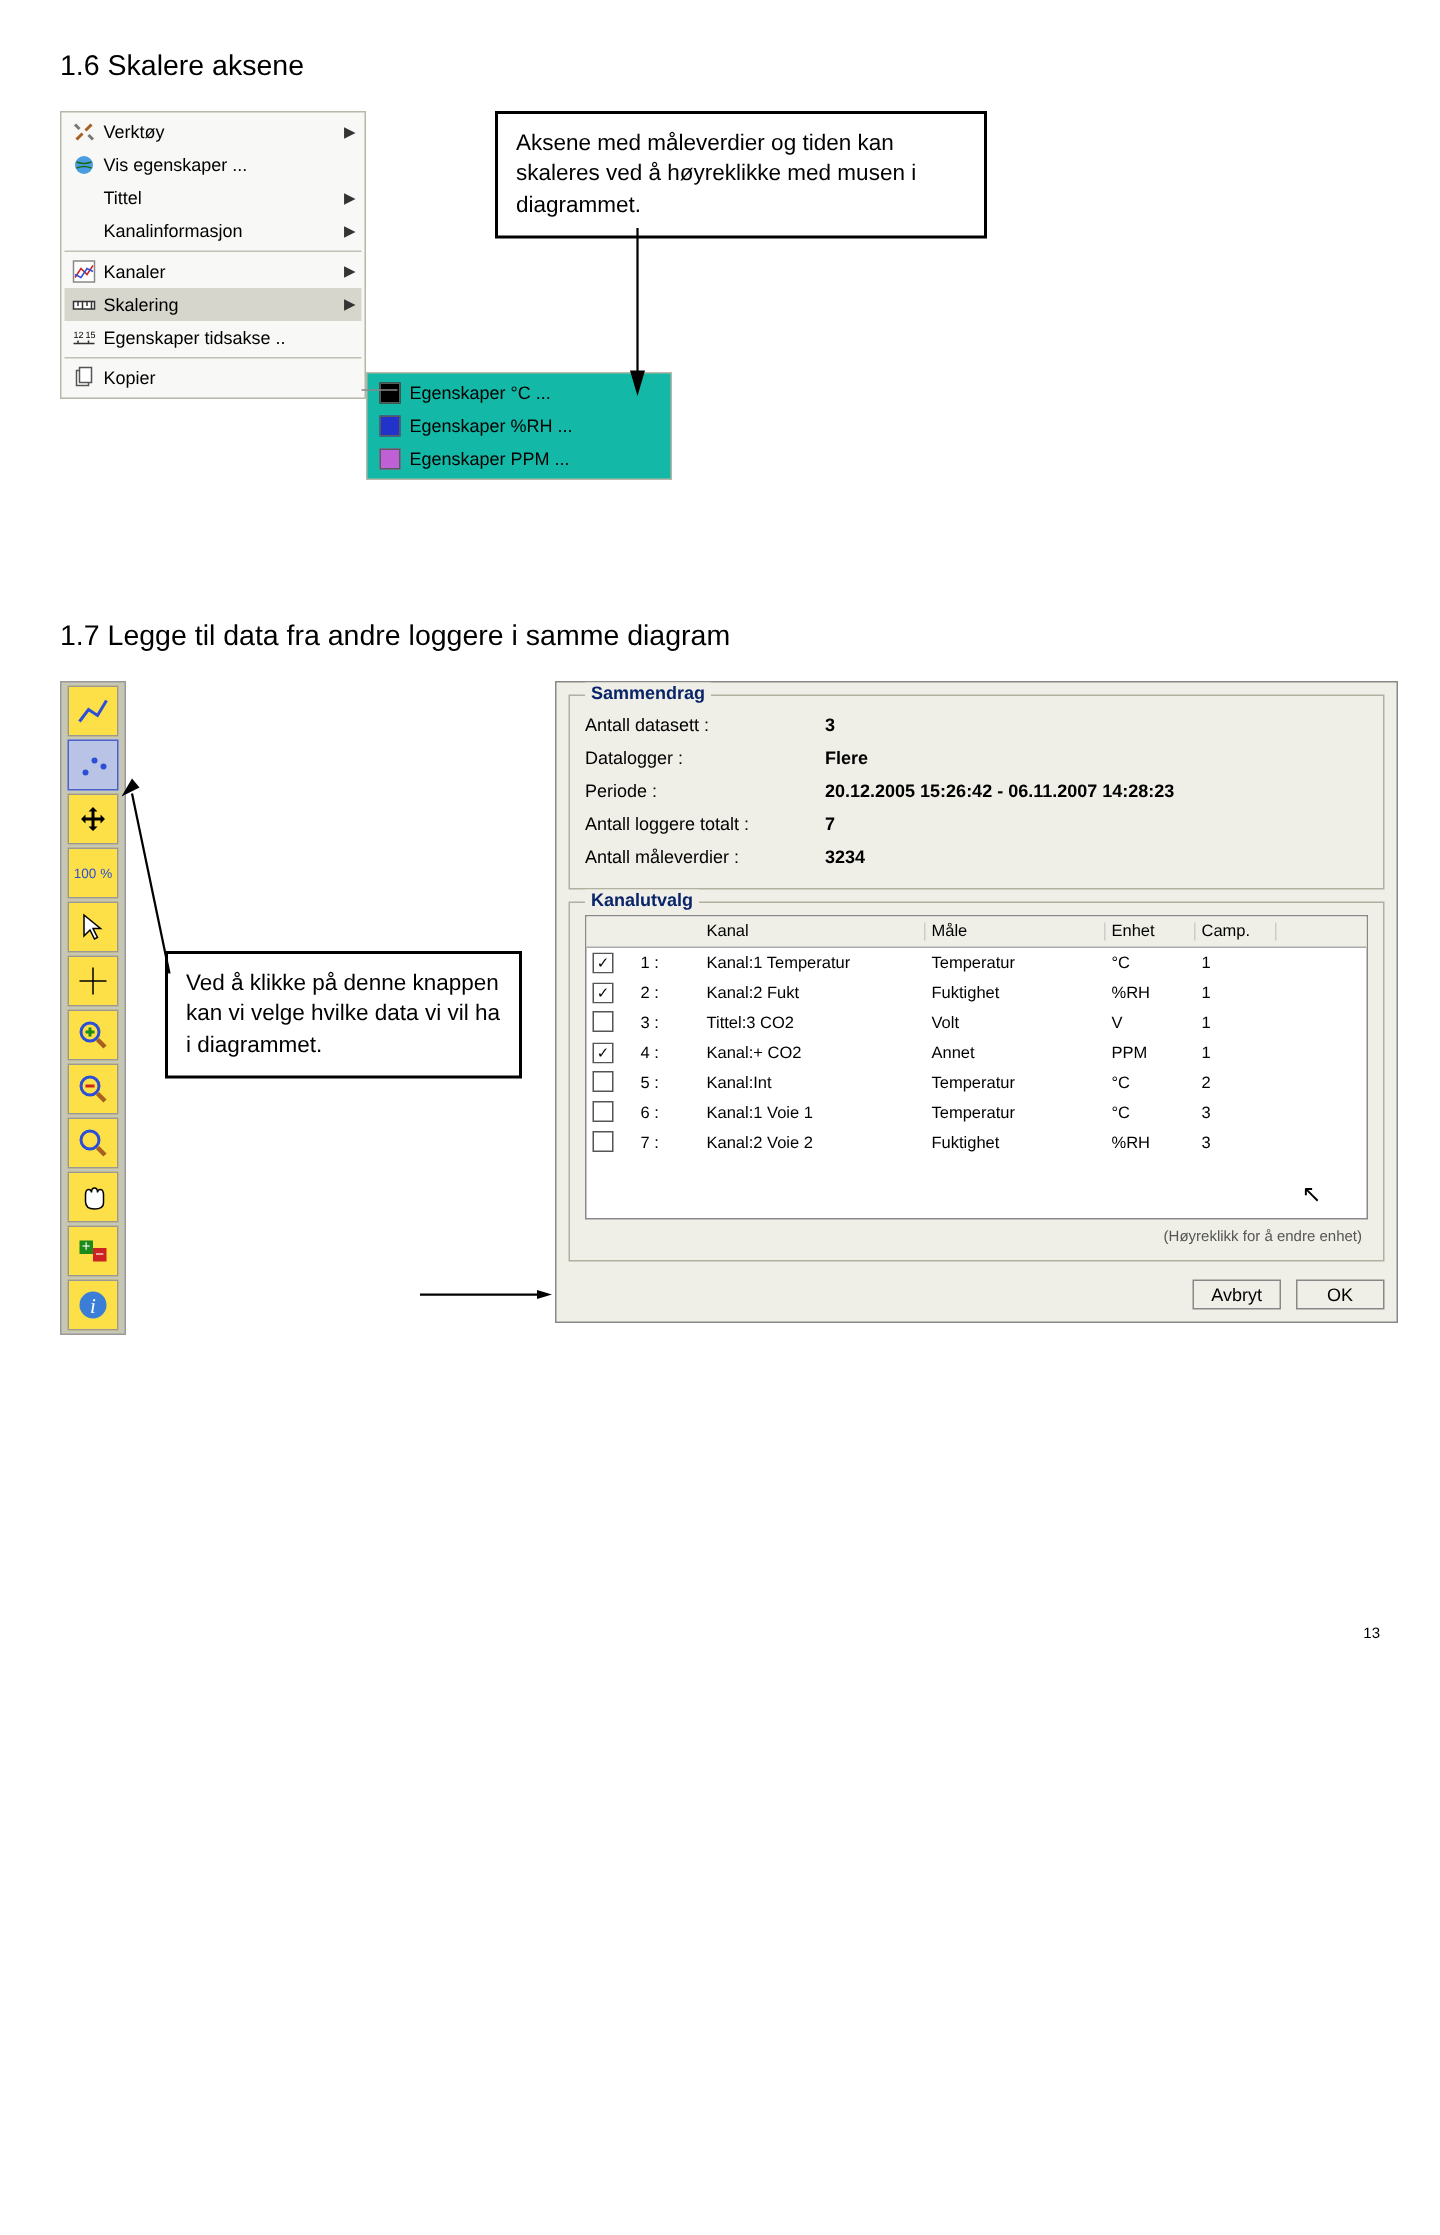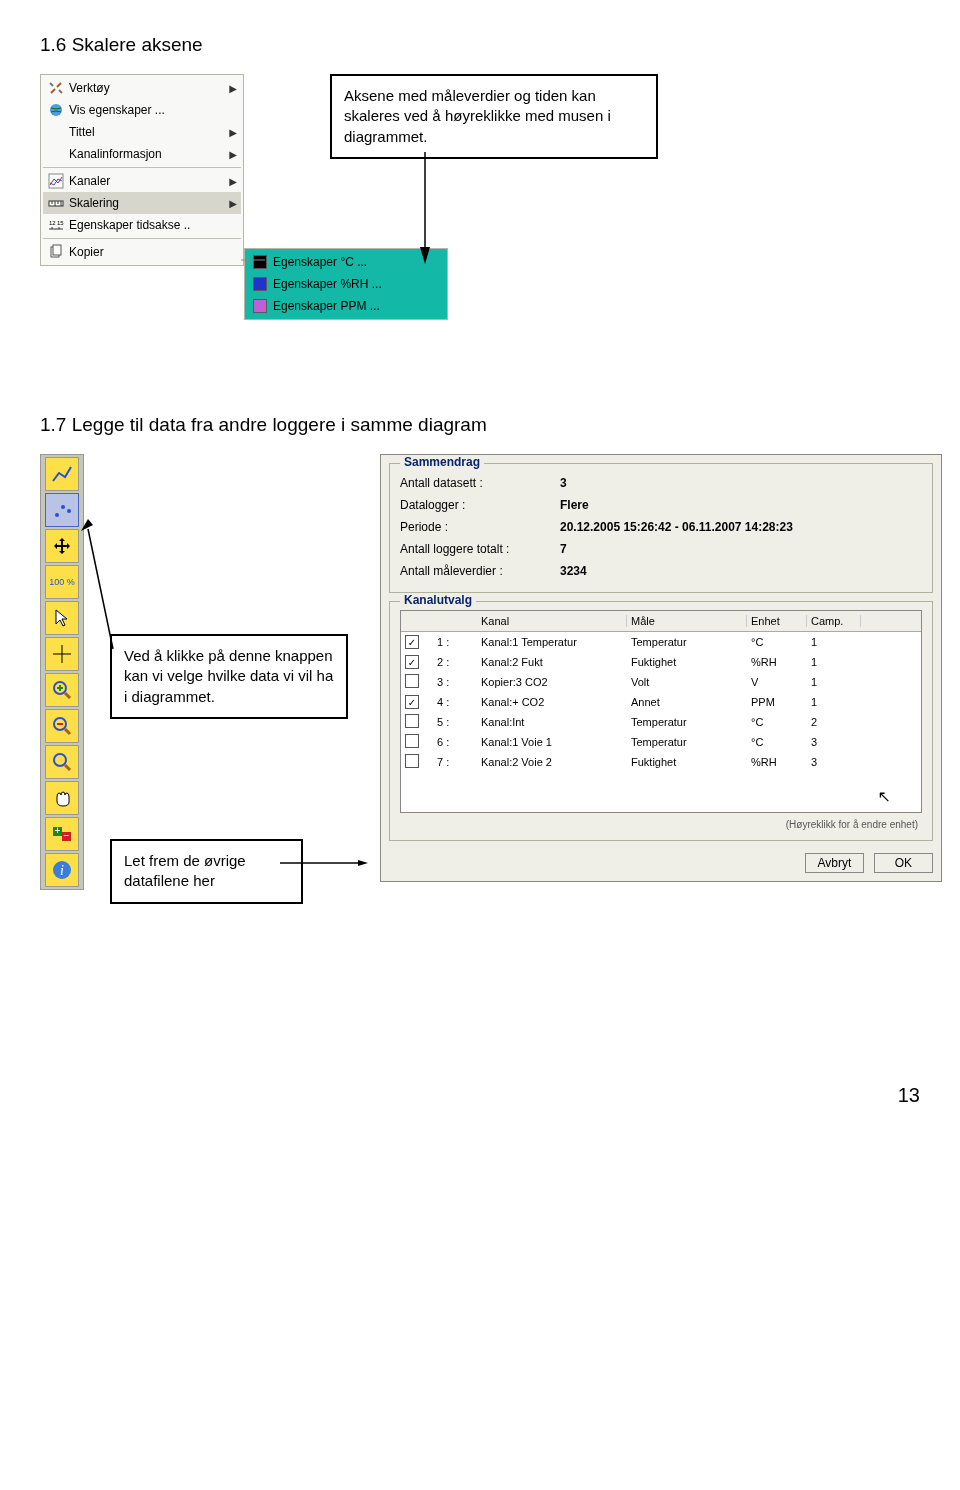--- a/index.html
+++ b/index.html
@@ -183,21 +183,21 @@
     border: 1px solid #888;
     background: #efefe7;
     padding: 2px 12px;
     font-size: 12px;
   }
   .dlg-btns { text-align:right; padding: 4px 8px 8px 8px; }
   .addfile { margin-left:10px; }
 
   .pagenum {
     text-align: right;
-    font-size: 20px;
+    font-size: 10px;
     margin-top: 70px;
   }
 </style>
 </head>
 <body>
 
 <h2>1.6 Skalere aksene</h2>
 
 <div style="position:relative; height:300px;">
   <div class="row-top">
@@ -389,27 +389,26 @@
         </svg>
       </div>
   </div>
 
   <div class="callout" style="left:70px; top:180px; width:210px;">Ved å klikke på denne knappen kan vi velge hvilke data vi vil ha i diagrammet.</div>
   <svg class="connector" style="left:38px; top:65px;" width="40" height="140">
     <line x1="35" y1="130" x2="10" y2="10" stroke="#000" stroke-width="1.5"></line>
     <polygon points="3,12 15,6 10,0" fill="#000"></polygon>
   </svg>
 
-  <div class="callout" style="left:70px; top:385px; width:165px;">Let frem de øvrige datafilene her</div>
   <svg class="connector" style="left:240px; top:406px;" width="90" height="6">
     <line x1="0" y1="3" x2="78" y2="3" stroke="#000" stroke-width="1.5"></line>
     <polygon points="78,0 78,6 88,3" fill="#000"></polygon>
   </svg>
 
-  <div class="dialog" style="position:absolute; left:340px; top:0;">
+  <div class="dialog" style="position:absolute; left:330px; top:0;">
     <div class="group">
       <div class="group-title">Sammendrag</div>
       <div id="fields">
           <div class="kv">
             <div class="k">Antall datasett :</div>
             <div class="v">3</div>
           </div>
           <div class="kv">
             <div class="k">Datalogger :</div>
             <div class="v">Flere</div>
@@ -452,21 +451,21 @@
               <div><span class="cb">✓</span></div>
               <div>2 :</div>
               <div>Kanal:2 Fukt</div>
               <div>Fuktighet</div>
               <div>%RH</div>
               <div>1</div>
             </div>
             <div class="trow">
               <div><span class="cb"></span></div>
               <div>3 :</div>
-              <div>Kopier:3 CO2</div>
+              <div>Tittel:3 CO2</div>
               <div>Volt</div>
               <div>V</div>
               <div>1</div>
             </div>
             <div class="trow">
               <div><span class="cb">✓</span></div>
               <div>4 :</div>
               <div>Kanal:+ CO2</div>
               <div>Annet</div>
               <div>PPM</div>

